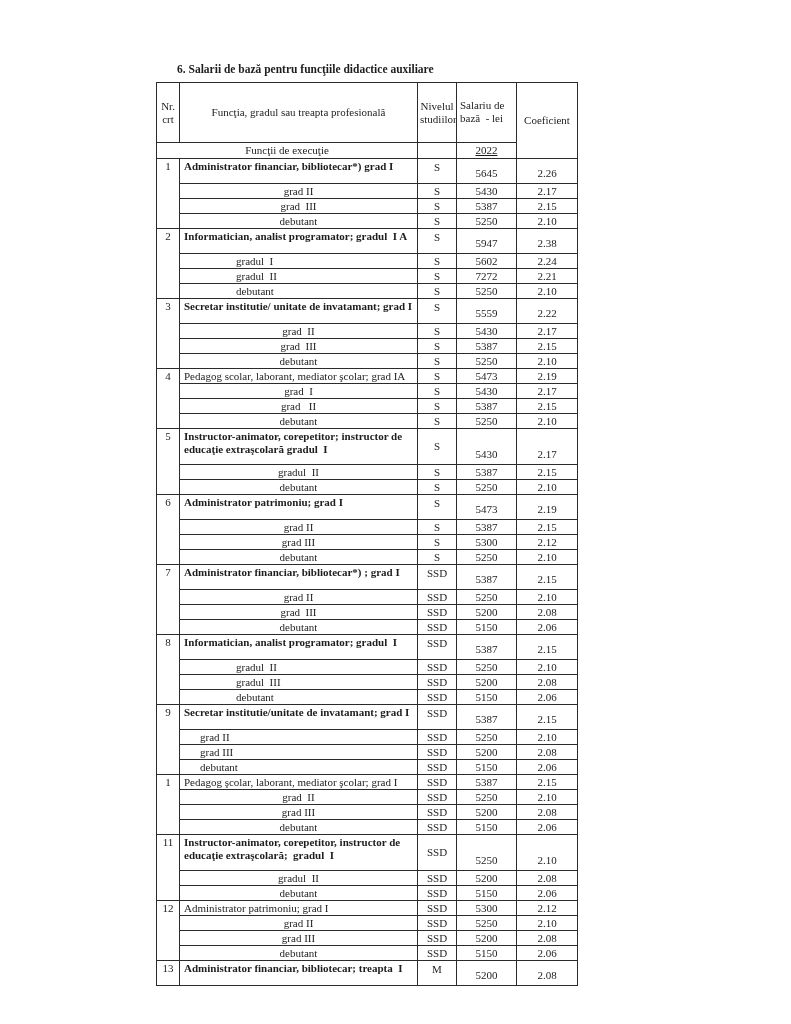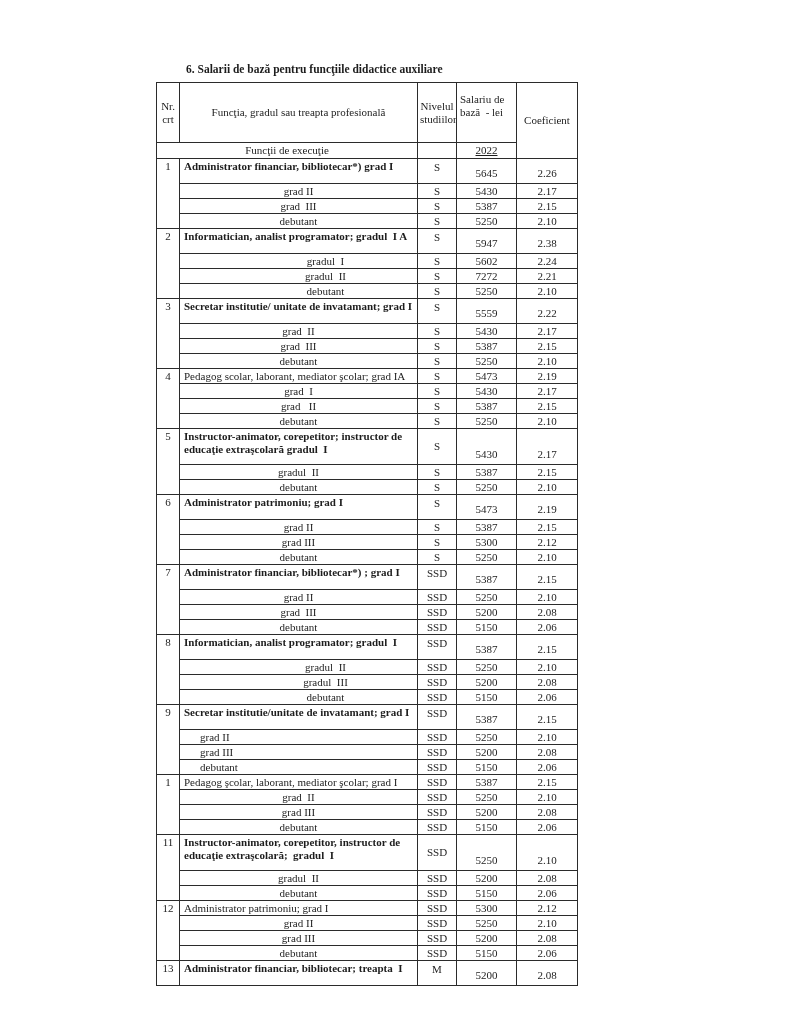--- a/index.html
+++ b/index.html
@@ -6,46 +6,46 @@
   body {
     width:791px; height:1024px;
     background:#ffffff;
     font-family:"Liberation Serif", serif;
     color:#1d1d1d;
     -webkit-font-smoothing:antialiased;
   }
   .page { position:relative; width:791px; height:1024px; background:#ffffff; overflow:hidden; }
   .doc-title {
     position:absolute; left:177px; top:63px;
-    font-size:11.5px; font-weight:bold; white-space:nowrap;margin-left:9px;
+    font-size:11.5px; font-weight:bold; white-space:nowrap;
   }
   table.salary-table {
     position:absolute; left:156px; top:82px;
     width:421px;
     border-collapse:collapse; table-layout:fixed;
     font-size:11px; line-height:1.18;
   }
   td { border:1px solid #2b2b2b; padding:0 2px; vertical-align:middle; overflow:hidden; }
   
   tr.header-row { height:60px; }
   tr.subheader-row { height:16px; }
   td.th { text-align:center; white-space:pre-wrap; }
-  td.th-salary { text-align:left; vertical-align:top; padding-left:3px; padding-top:10px; }
+  td.th-salary { text-align:left; vertical-align:top; padding-left:3px; padding-top:16px; }
   td.th-coef { text-align:center; }
   td.th-sub { text-align:center; }
   td.year-cell { text-align:center;text-decoration:underline; }
   
   tr.r-short { height:15px; }
   tr.r-tall  { height:25px; }
   tr.r-tall2 { height:36px; }
   td.nr { text-align:center; vertical-align:top; padding-top:1px; }
   td.fn { white-space:pre-wrap; }
   td.fn.a-left   { text-align:left; padding-left:4px; }
   td.fn.a-center { text-align:center; }
-  td.fn.a-indent { text-align:center; padding-left:56px; }
+  td.fn.a-indent { text-align:left; padding-left:56px; }
   td.fn.a-indent-sm { text-align:left; padding-left:20px; }
   td.lv, td.sal, td.cf { text-align:center; }
   tr.r-tall td.fn, tr.r-tall2 td.fn { vertical-align:top; padding-top:1px;font-weight:bold; }
   tr.r-tall td.lv { vertical-align:top; padding-top:2px; }
   tr.r-tall2 td.lv { vertical-align:middle; }
   tr.r-tall td.sal, tr.r-tall td.cf,
   tr.r-tall2 td.sal, tr.r-tall2 td.cf { vertical-align:bottom; padding-bottom:3px; }
 </style>
 </head>
 <body>

